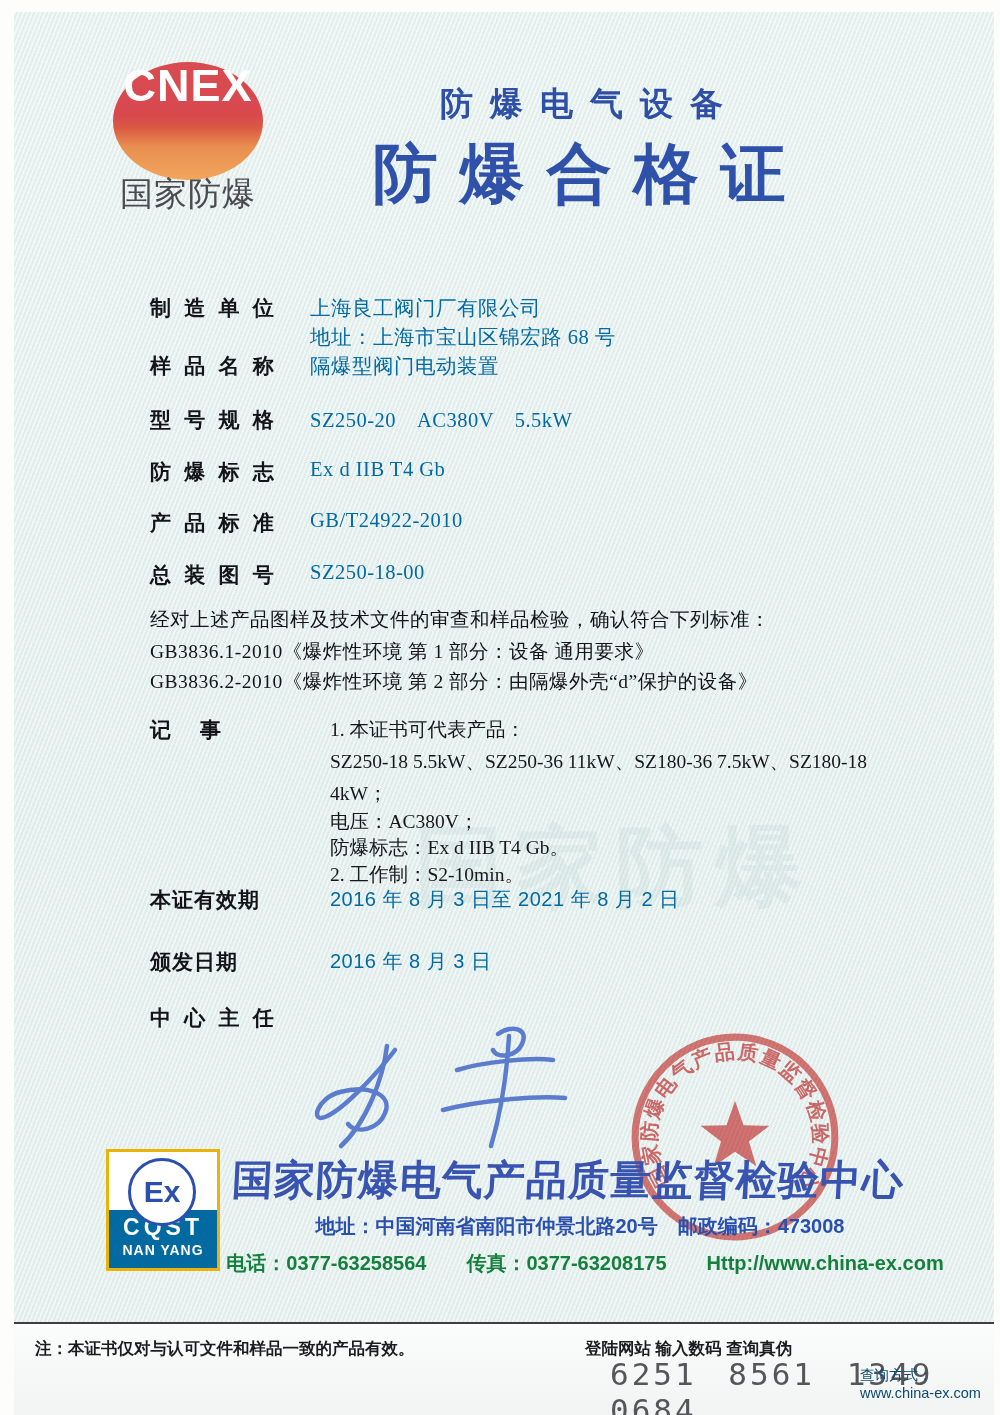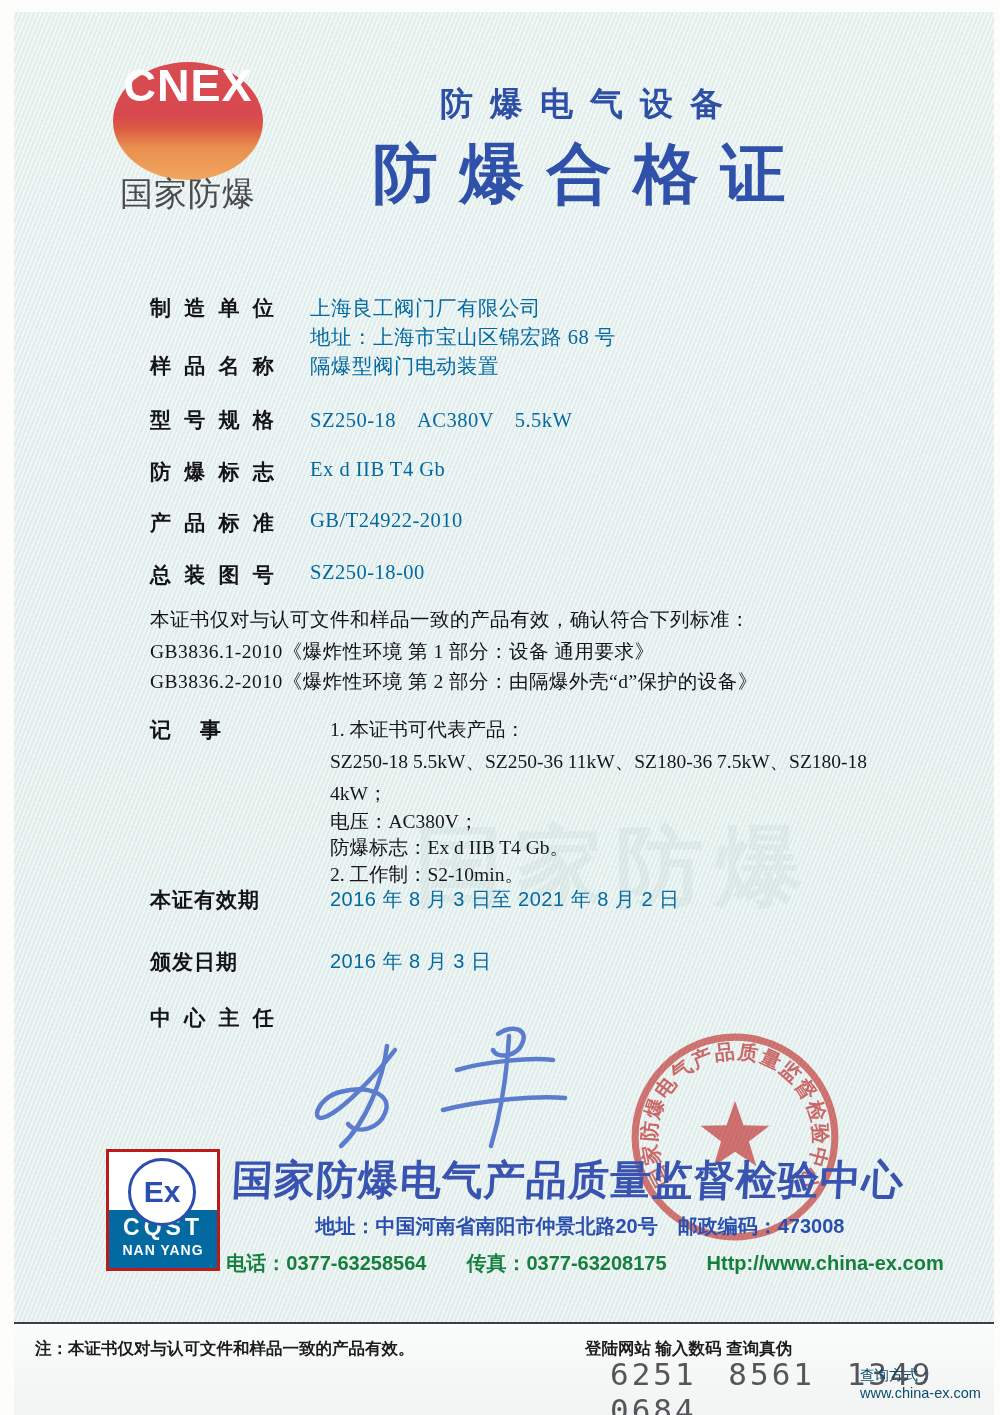--- a/index.html
+++ b/index.html
@@ -40,21 +40,21 @@
   
   .watermark{position:absolute;left:415px;top:808px;font-size:88px;letter-spacing:12px;
     color:rgba(128,162,166,.10);font-weight:bold;font-family:"Liberation Sans","DejaVu Sans",sans-serif;
     pointer-events:none;}
   
   .signature{position:absolute;left:295px;top:1018px;width:340px;height:135px;}
   .seal{position:absolute;left:619px;top:1021px;width:232px;height:232px;
     mix-blend-mode:multiply;opacity:.92;}
   
   .ex-badge{position:absolute;left:106px;top:1149px;width:114px;height:122px;
-    border:3px solid #b91c1c;background:#ffffff;box-sizing:border-box;
+    border:3px solid #eab308;background:#ffffff;box-sizing:border-box;
     font-family:"Liberation Sans","DejaVu Sans",sans-serif;}
   .ex-circle{position:absolute;left:19px;top:6px;width:62px;height:62px;border:3px solid #2b4fae;
     border-radius:50%;display:flex;align-items:center;justify-content:center;
     color:#2b4fae;font-weight:bold;font-size:30px;background:#fff;z-index:2;}
   .ex-bottom{position:absolute;left:0;bottom:0;width:100%;height:58px;background:#0369a1;
     color:#fff;text-align:center;}
   .ex-cqst{font-size:23px;font-weight:bold;letter-spacing:4px;margin-top:4px;}
   .ex-ny{font-size:14px;font-weight:bold;letter-spacing:1px;margin-top:1px;}
   .org-name{position:absolute;left:232px;top:1153px;width:680px;color:#3854b0;
     font-size:41px;font-weight:bold;letter-spacing:1px;transform:skewX(-3deg);
@@ -99,36 +99,36 @@
   </div>
   <div class="row" style="top:323px">
     <span class="fvalue">地址：上海市宝山区锦宏路 68 号</span>
   </div>
   <div class="row" style="top:352px">
     <span class="flabel">样 品 名 称</span>
     <span class="fvalue">隔爆型阀门电动装置</span>
   </div>
   <div class="row" style="top:406px">
     <span class="flabel">型 号 规 格</span>
-    <span class="fvalue">SZ250-18　AC380V　5.5kW</span>
+    <span class="fvalue">SZ250-20　AC380V　5.5kW</span>
   </div>
   <div class="row" style="top:458px">
     <span class="flabel">防 爆 标 志</span>
     <span class="fvalue">Ex d IIB T4 Gb</span>
   </div>
   <div class="row" style="top:509px">
     <span class="flabel">产 品 标 准</span>
     <span class="fvalue">GB/T24922-2010</span>
   </div>
   <div class="row" style="top:561px">
     <span class="flabel">总 装 图 号</span>
     <span class="fvalue">SZ250-18-00</span>
   </div>
 
-  <div class="statement-line" style="top:606px">本证书仅对与认可文件和样品一致的产品有效，确认符合下列标准：</div>
+  <div class="statement-line" style="top:606px">经对上述产品图样及技术文件的审查和样品检验，确认符合下列标准：</div>
   <div class="statement-line" style="top:638px">GB3836.1-2010《爆炸性环境 第 1 部分：设备 通用要求》</div>
   <div class="statement-line" style="top:668px">GB3836.2-2010《爆炸性环境 第 2 部分：由隔爆外壳“d”保护的设备》</div>
 
   <div class="row" style="top:716px">
     <span class="flabel">记　事</span>
   </div>
   <div class="note-line" style="top:716px">1. 本证书可代表产品：</div>
   <div class="note-line" style="top:748px">SZ250-18 5.5kW、SZ250-36 11kW、SZ180-36 7.5kW、SZ180-18</div>
   <div class="note-line" style="top:780px">4kW；</div>
   <div class="note-line" style="top:808px">电压：AC380V；</div>

